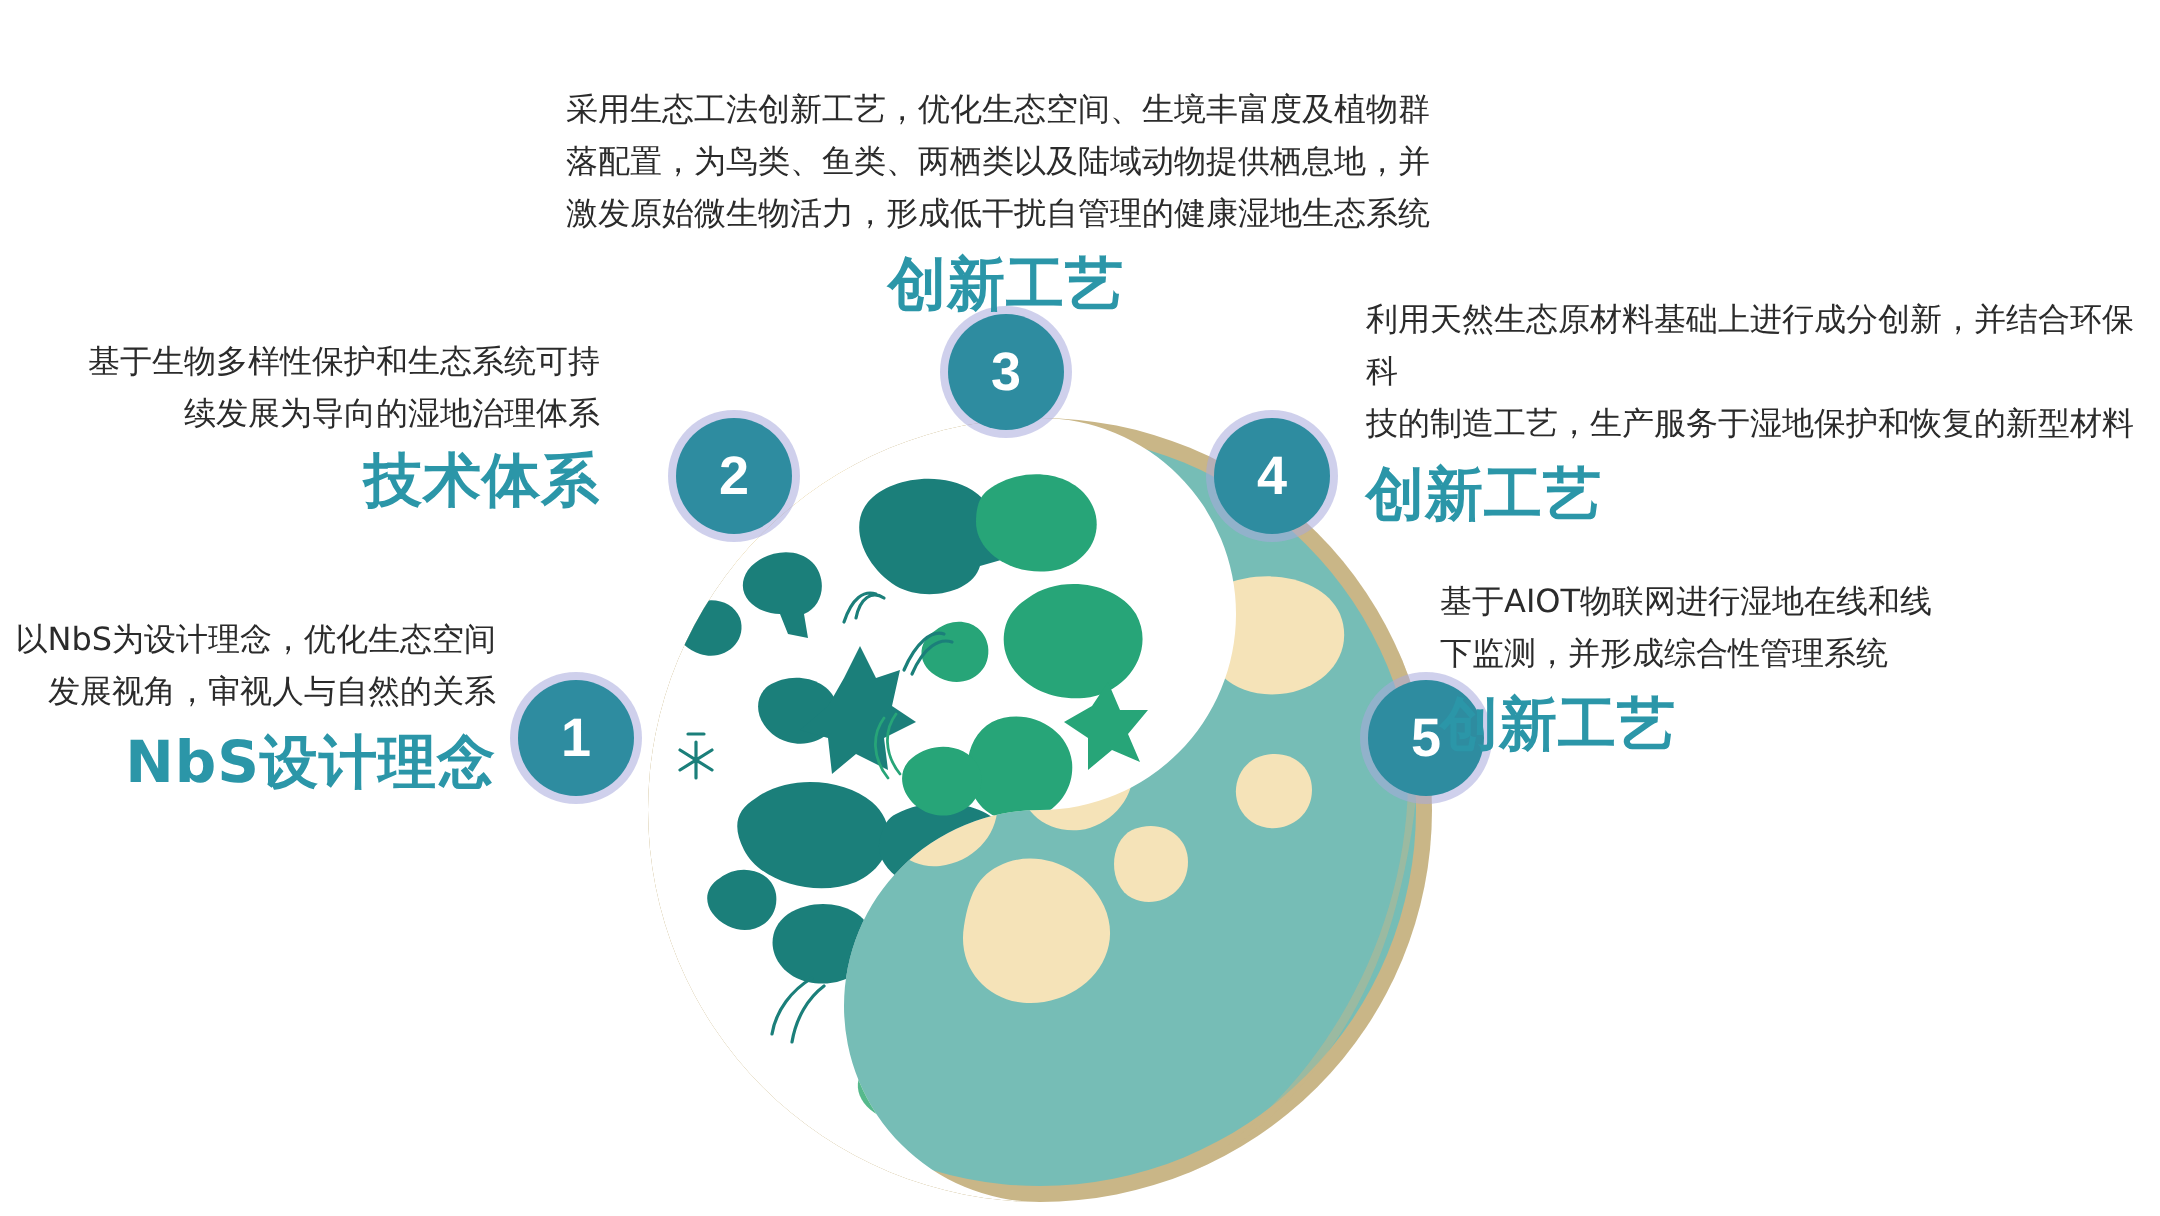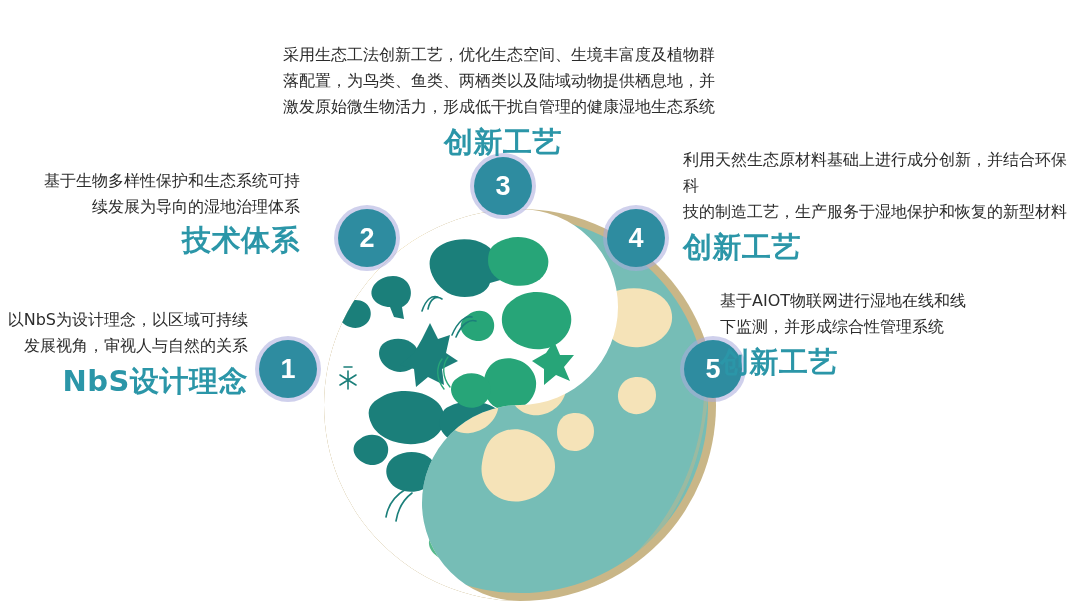--- a/index.html
+++ b/index.html
@@ -230,21 +230,21 @@
     <span>3</span>
   </div>
   <div class="node node-4">
     <span>4</span>
   </div>
   <div class="node node-5">
     <span>5</span>
   </div>
 
   <div class="blk blk-1 ta-r">
-    <div class="desc">以NbS为设计理念，以区域可持续
+    <div class="desc">以NbS为设计理念，优化生态空间
 发展视角，审视人与自然的关系</div>
     <div class="head">NbS设计理念</div>
   </div>
 
   <div class="blk blk-2 ta-r">
     <div class="desc">基于生物多样性保护和生态系统可持
 续发展为导向的湿地治理体系</div>
     <div class="head">技术体系</div>
   </div>
 

